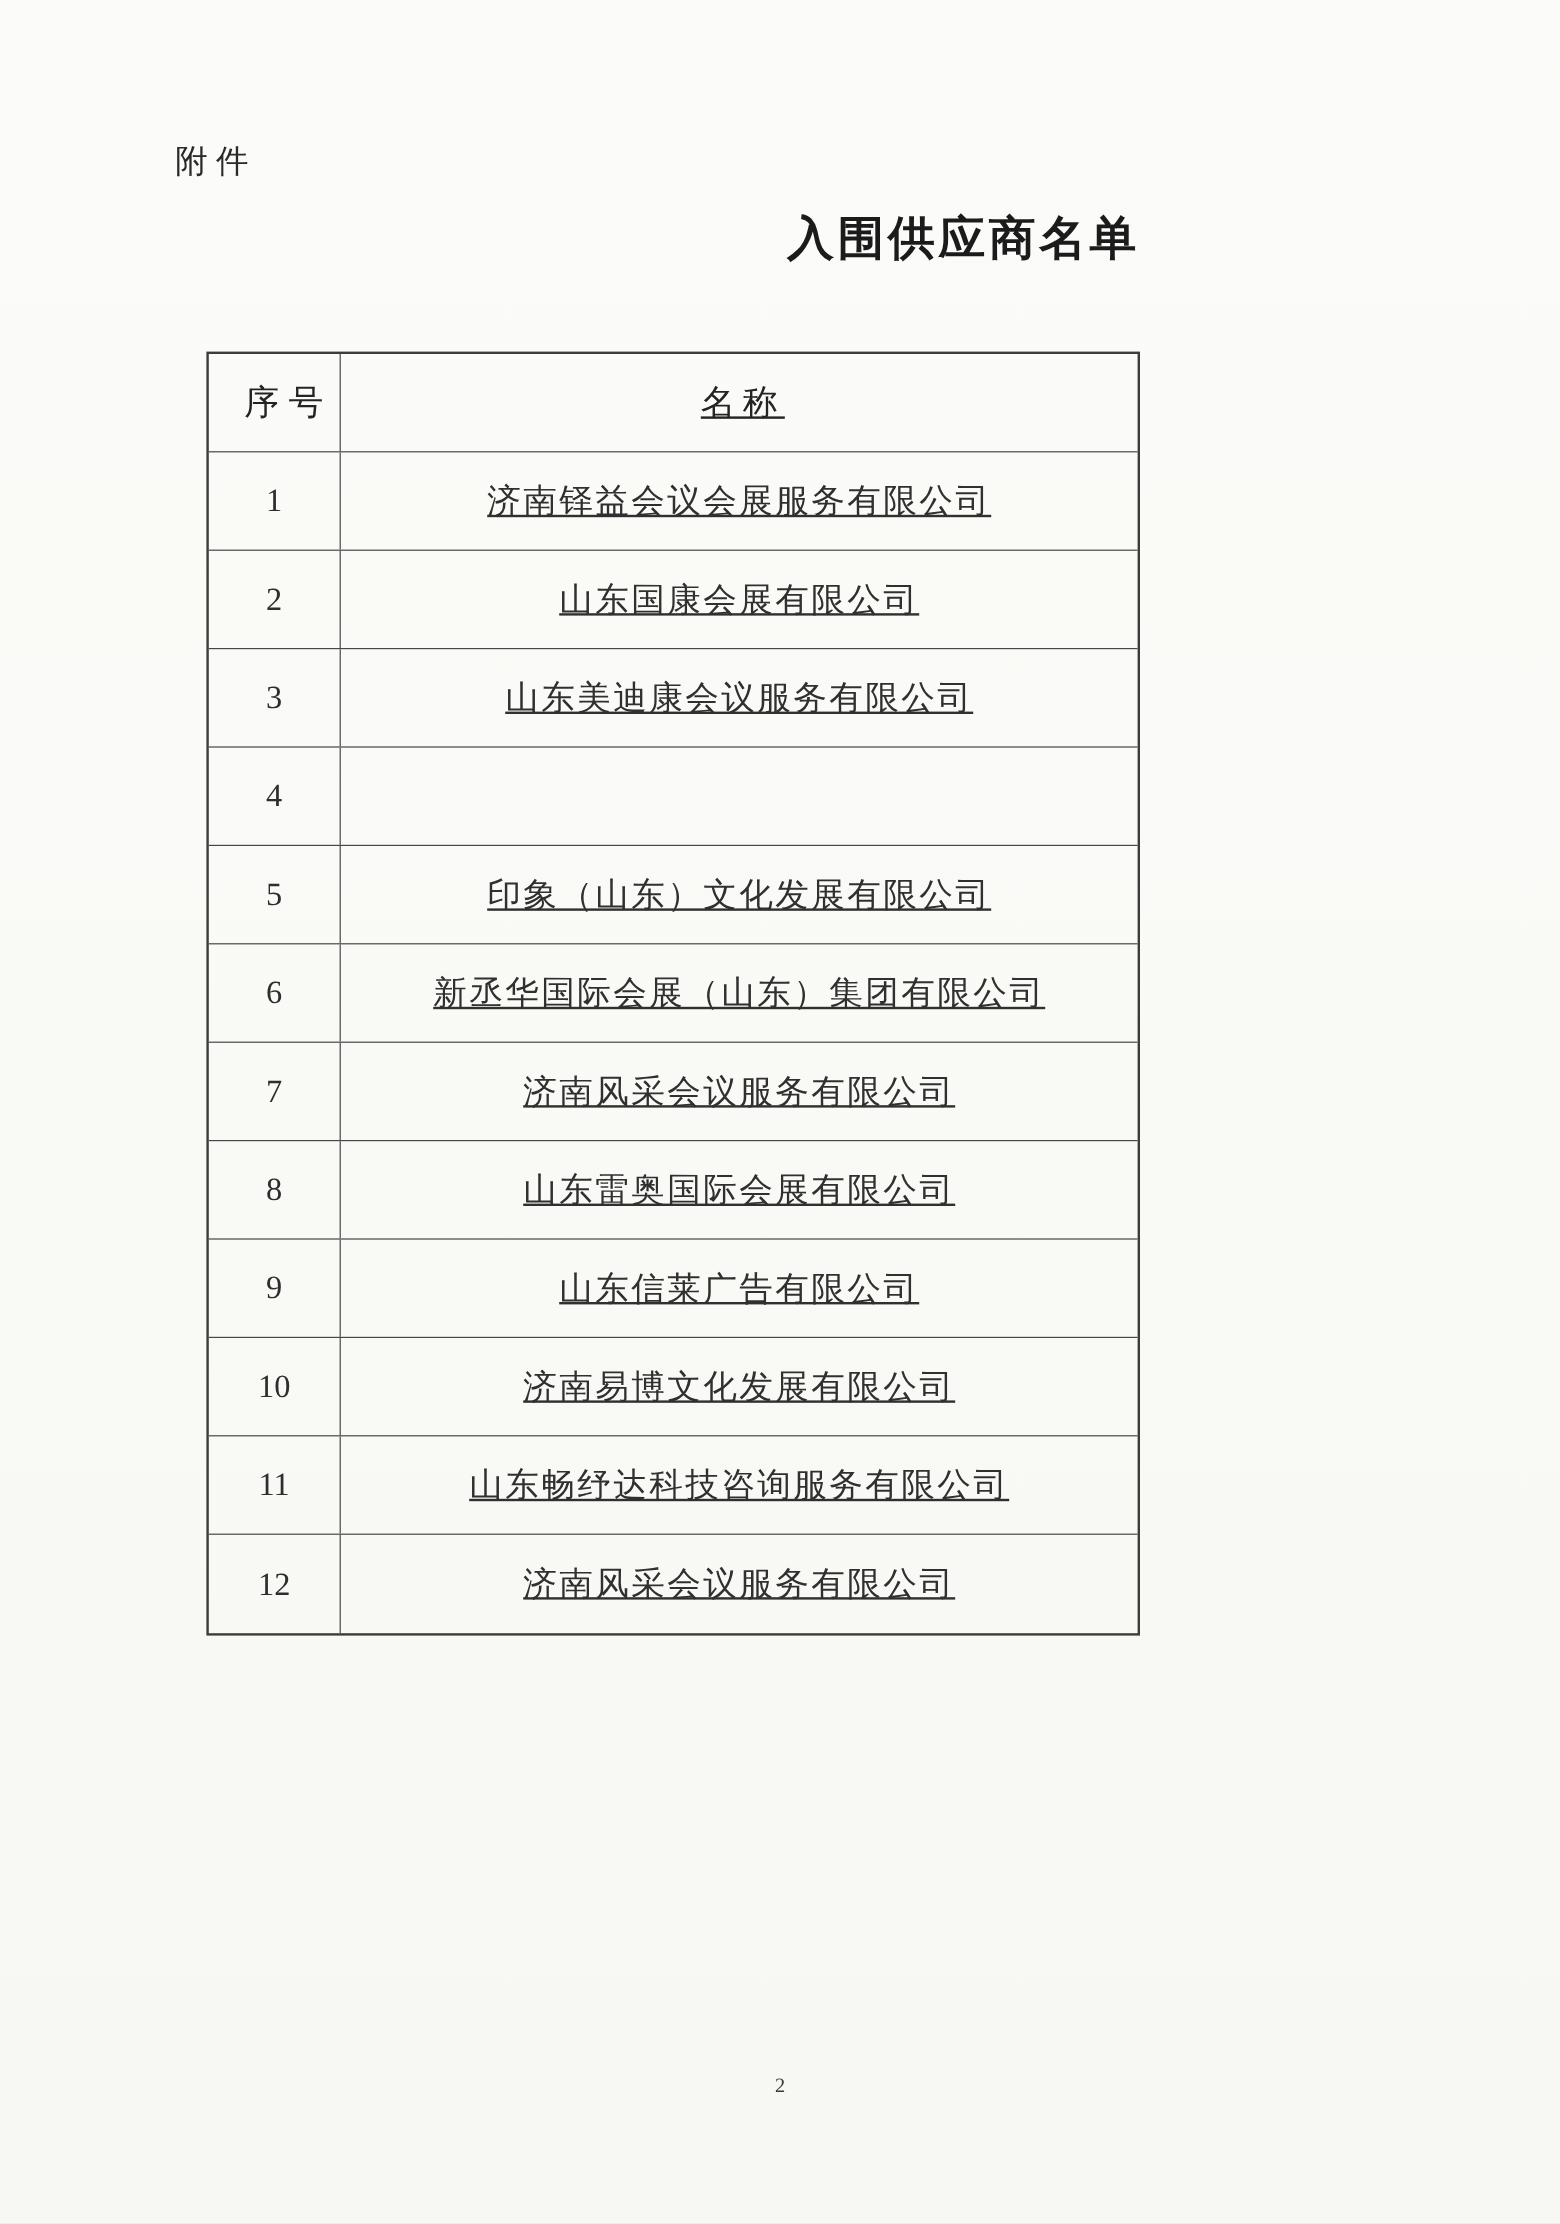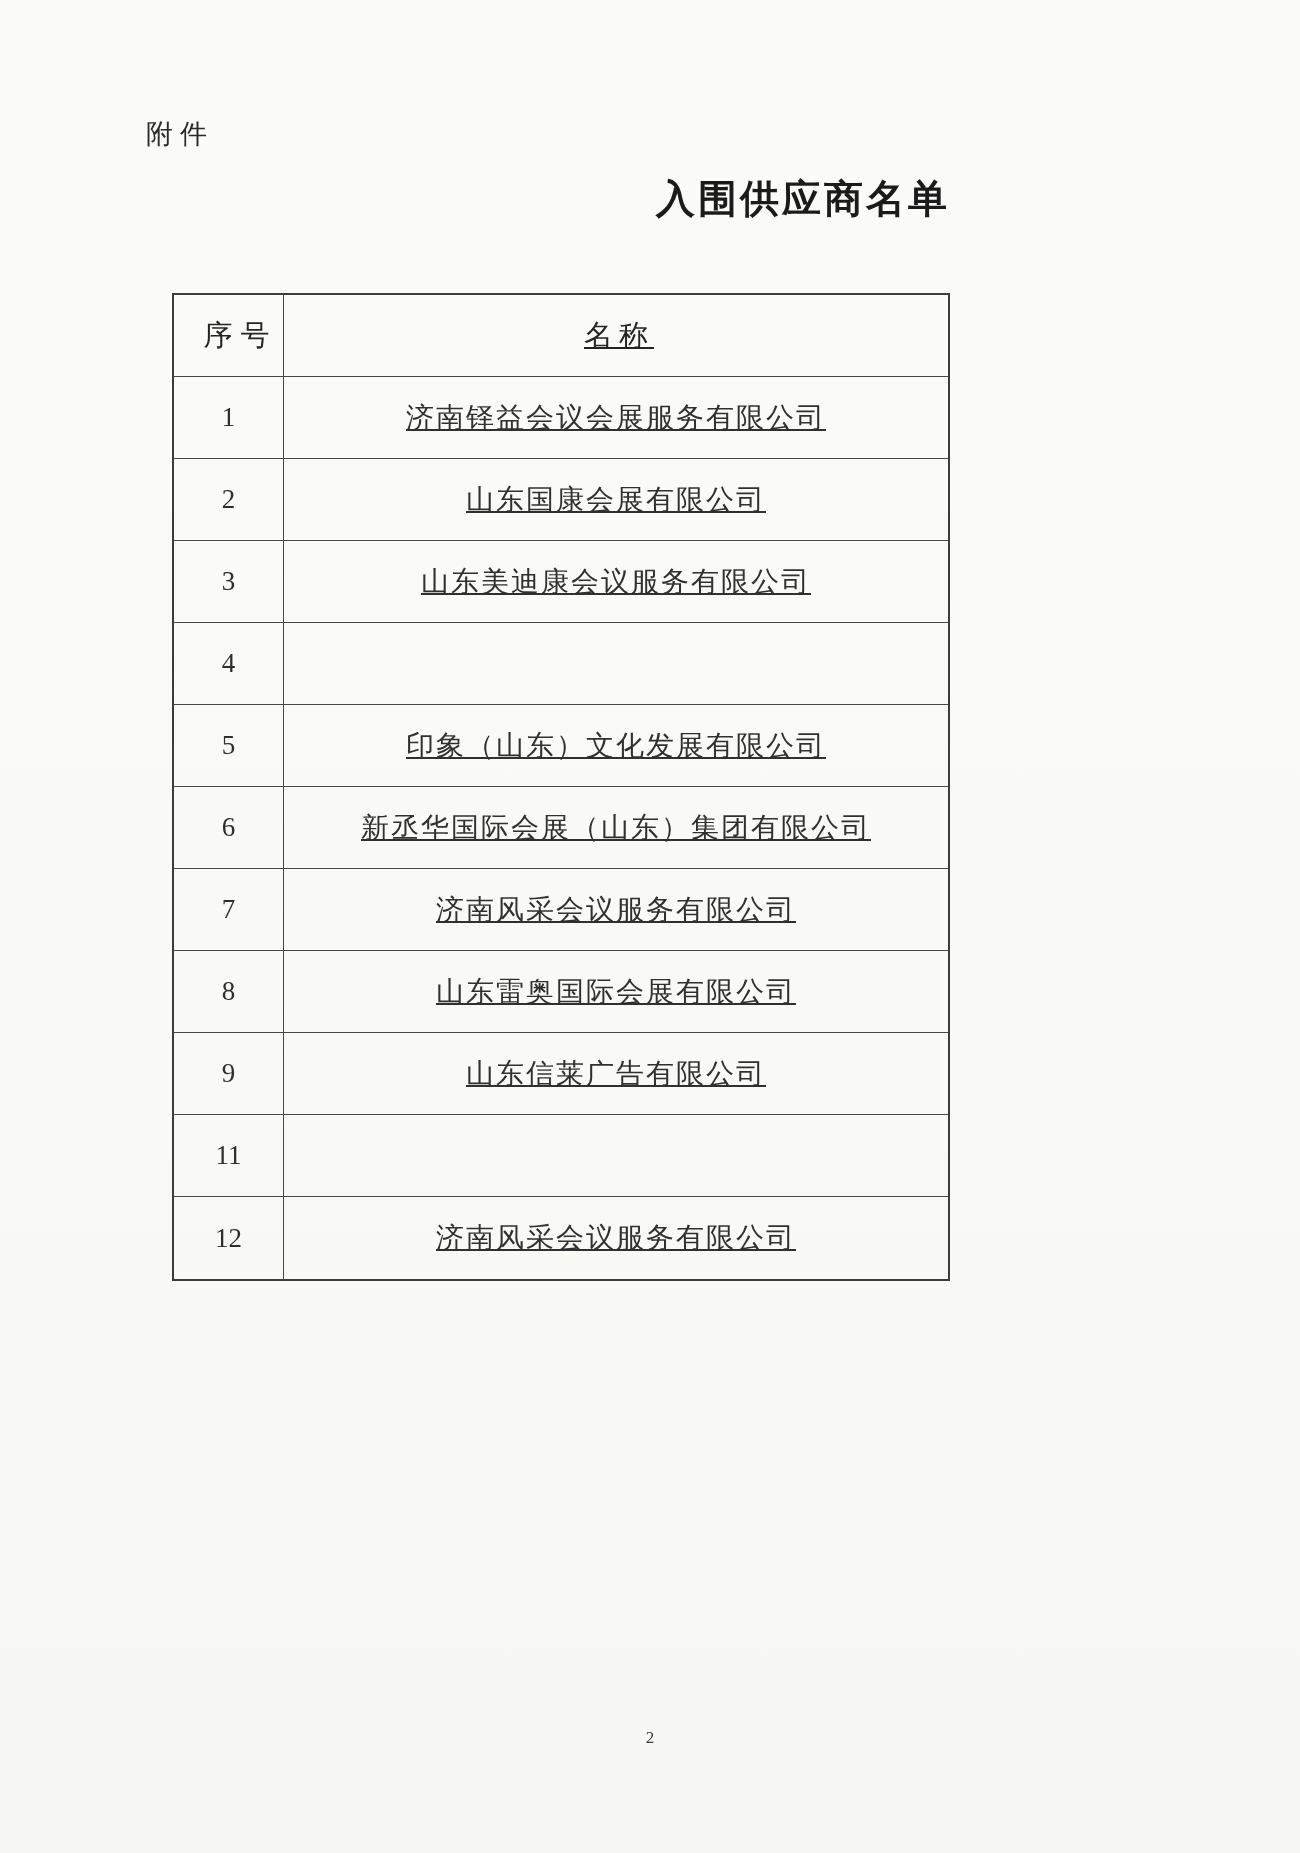--- a/index.html
+++ b/index.html
@@ -152,23 +152,28 @@
     <div class="t-row">
       <div class="cell-no">8</div>
       <div class="cell-name">山东雷奥国际会展有限公司</div>
     </div>
 
     <div class="t-row">
       <div class="cell-no">9</div>
       <div class="cell-name">山东信莱广告有限公司</div>
     </div>
 
+    <div class="t-row">
+      <div class="cell-no">10</div>
+      <div class="cell-name">济南易博文化发展有限公司</div>
+    </div>
 
     <div class="t-row">
       <div class="cell-no">11</div>
+      <div class="cell-name">山东畅纾达科技咨询服务有限公司</div>
     </div>
 
     <div class="t-row">
       <div class="cell-no">12</div>
       <div class="cell-name">济南风采会议服务有限公司</div>
     </div>
 
   </div>
 
   <div class="page-number">2</div>

